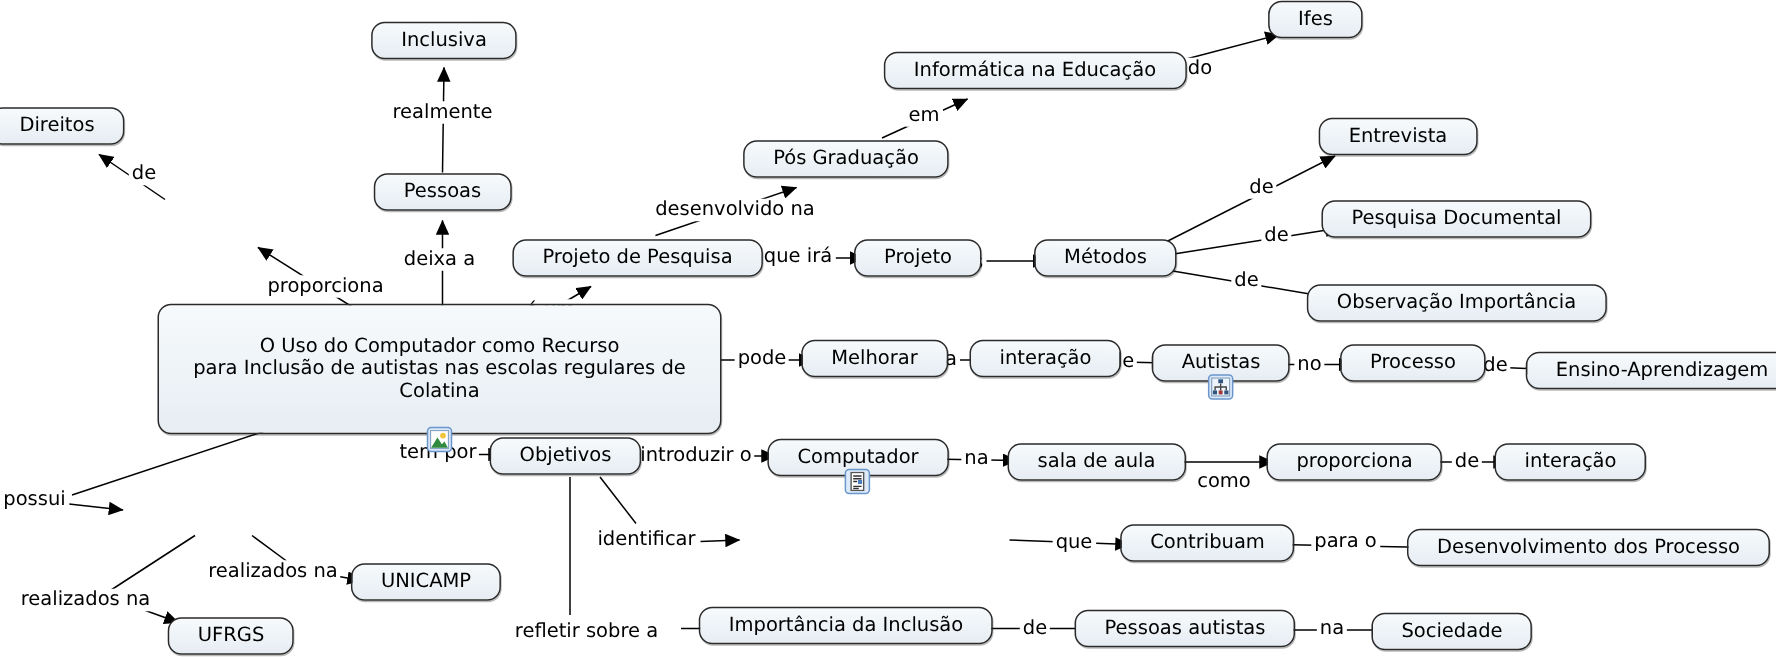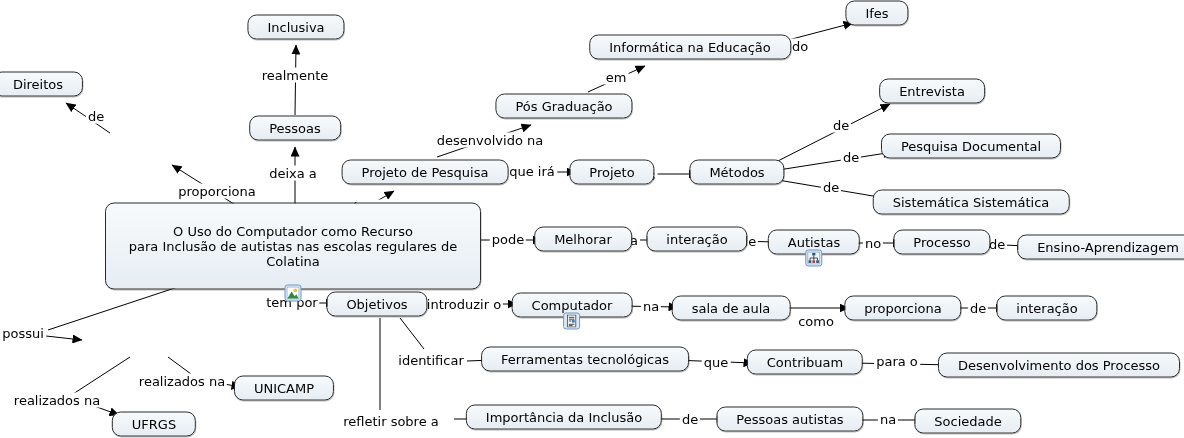--- a/index.html
+++ b/index.html
@@ -153,21 +153,21 @@
 
 
   <div class="node" style="left:425px;top:172px"><span class="nlabel">Projeto de Pesquisa</span></div>
   <div class="node" style="left:564px;top:106px"><span class="nlabel">Pós Graduação</span></div>
   <div class="node" style="left:690px;top:47px"><span class="nlabel">Informática na Educação</span></div>
   <div class="node" style="left:877px;top:13px"><span class="nlabel">Ifes</span></div>
   <div class="node" style="left:612px;top:172px"><span class="nlabel">Projeto</span></div>
   <div class="node" style="left:737px;top:172px"><span class="nlabel">Métodos</span></div>
   <div class="node" style="left:932px;top:91px"><span class="nlabel">Entrevista</span></div>
   <div class="node" style="left:971px;top:146px"><span class="nlabel">Pesquisa Documental</span></div>
-  <div class="node" style="left:971px;top:202px"><span class="nlabel">Sistemática Sistemática</span></div>
+  <div class="node" style="left:971px;top:202px"><span class="nlabel">Observação Importância</span></div>
   <div class="node" style="left:583px;top:239px"><span class="nlabel">Melhorar</span></div>
   <div class="node" style="left:697px;top:239px"><span class="nlabel">interação</span></div>
 
   <div class="node" style="left:814px;top:242px">
     <span class="nlabel">Autistas</span>
     <span class="ricon">
       <svg width="13" height="13" viewBox="0 0 14 14">
           <rect x="0.5" y="0.5" width="13" height="13" fill="#eef4fb" stroke="#8aa6c4"></rect>
           <path d="M7 4.5 V7 M3 9.5 V7 H11 V9.5 M7 7 V9.5" stroke="#444" stroke-width="1" fill="none"></path>
           <rect x="5.3" y="1.5" width="3.4" height="2.8" fill="#30557f"></rect>
@@ -195,20 +195,19 @@
           <line x1="4" y1="12" x2="8" y2="12" stroke="#333"></line>
         </svg>
     </span>
   </div>
 
   <div class="node" style="left:731px;top:308px"><span class="nlabel">sala de aula</span></div>
   <div class="node" style="left:903px;top:308px"><span class="nlabel">proporciona</span></div>
   <div class="node" style="left:1047px;top:308px"><span class="nlabel">interação</span></div>
   <div class="node" style="left:284px;top:388px"><span class="nlabel">UNICAMP</span></div>
   <div class="node" style="left:154px;top:424px"><span class="nlabel">UFRGS</span></div>
-  <div class="node" style="left:585px;top:359px"><span class="nlabel">Ferramentas tecnológicas</span></div>
   <div class="node" style="left:805px;top:362px"><span class="nlabel">Contribuam</span></div>
   <div class="node" style="left:1059px;top:365px"><span class="nlabel">Desenvolvimento dos Processo</span></div>
   <div class="node" style="left:564px;top:417px"><span class="nlabel">Importância da Inclusão</span></div>
   <div class="node" style="left:790px;top:419px"><span class="nlabel">Pessoas autistas</span></div>
   <div class="node" style="left:968px;top:421px"><span class="nlabel">Sociedade</span></div>
 
 </div>
 
 </body></html>

